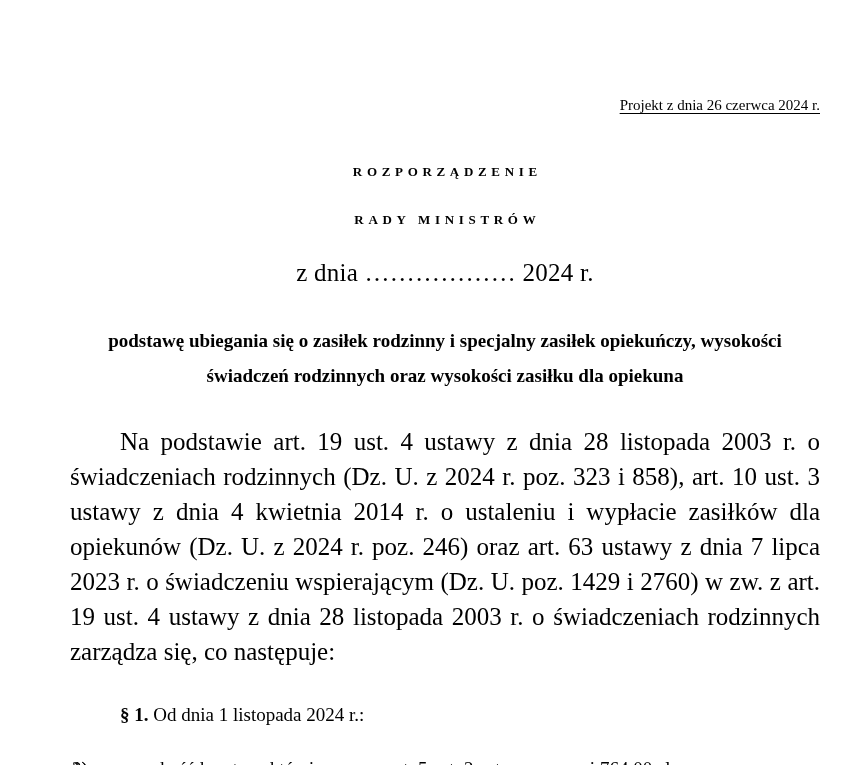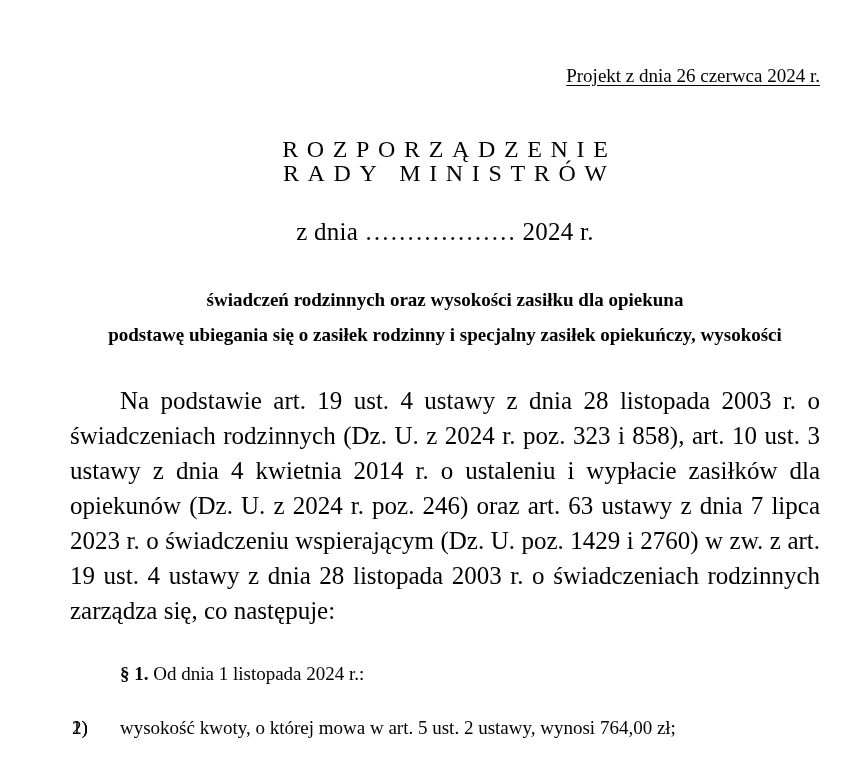--- a/index.html
+++ b/index.html
@@ -21,44 +21,44 @@
     position: relative;
     width: 850px;
     height: 765px;
     box-sizing: border-box;
     padding: 0 15px 0 70px;
   }
 
   
   .draft-header {
     text-align: right;
-    font-size: 19px;
+    font-size: 15px;
     line-height: 1;
-    padding-top: 66px;
+    padding-top: 98px;
     padding-right: 15px;
   }
   .draft-header .u {
     text-decoration: underline;
     text-underline-offset: 3px;
   }
 
   
   .title-block {
     text-align: center;
     padding-right: 15px;
   }
   .title-line {
-    font-weight: normal;
-    font-size: 24px;
+    font-weight: bold;
+    font-size: 13px;
     letter-spacing: 0.36em;
     text-indent: 0.36em;
     line-height: 1;
   }
   .title-line-1 { margin-top: 52px; }
-  .title-line-2 { }
+  .title-line-2 { margin-top: 35px; }
 
   .title-date {
     font-size: 25px;
     line-height: 1;
     margin-top: 34px;
     letter-spacing: 0.01em;
   }
 
   
   .subtitle {
@@ -126,22 +126,22 @@
     <span class="u">Projekt z dnia 26 czerwca 2024 r.</span>
   </div>
 
   <div class="title-block">
     <div class="title-line title-line-1">ROZPORZĄDZENIE</div>
     <div class="title-line title-line-2">RADY MINISTRÓW</div>
     <div class="title-date">z dnia ……………… 2024 r.</div>
   </div>
 
   <div class="subtitle">
+    <div>podstawę ubiegania się o zasiłek rodzinny i specjalny zasiłek opiekuńczy, wysokości</div>
     <div>świadczeń rodzinnych oraz wysokości zasiłku dla opiekuna</div>
-    <div>podstawę ubiegania się o zasiłek rodzinny i specjalny zasiłek opiekuńczy, wysokości</div>
   </div>
 
   <p class="body-para">Na podstawie art. 19 ust. 4 ustawy z dnia 28 listopada 2003 r. o świadczeniach rodzinnych (Dz. U. z 2024 r. poz. 323 i 858), art. 10 ust. 3 ustawy z dnia 4 kwietnia 2014 r. o ustaleniu i wypłacie zasiłków dla opiekunów (Dz. U. z 2024 r. poz. 246) oraz art. 63 ustawy z dnia 7 lipca 2023 r. o świadczeniu wspierającym (Dz. U. poz. 1429 i 2760) w zw. z art. 19 ust. 4 ustawy z dnia 28 listopada 2003 r. o świadczeniach rodzinnych zarządza się, co następuje:</p>
 
   <p class="section-para">
     <span class="section-mark">§ 1.</span><span> Od dnia 1 listopada 2024 r.:</span>
   </p>
 
   <ol class="num-list">
     <li class="num-item">

